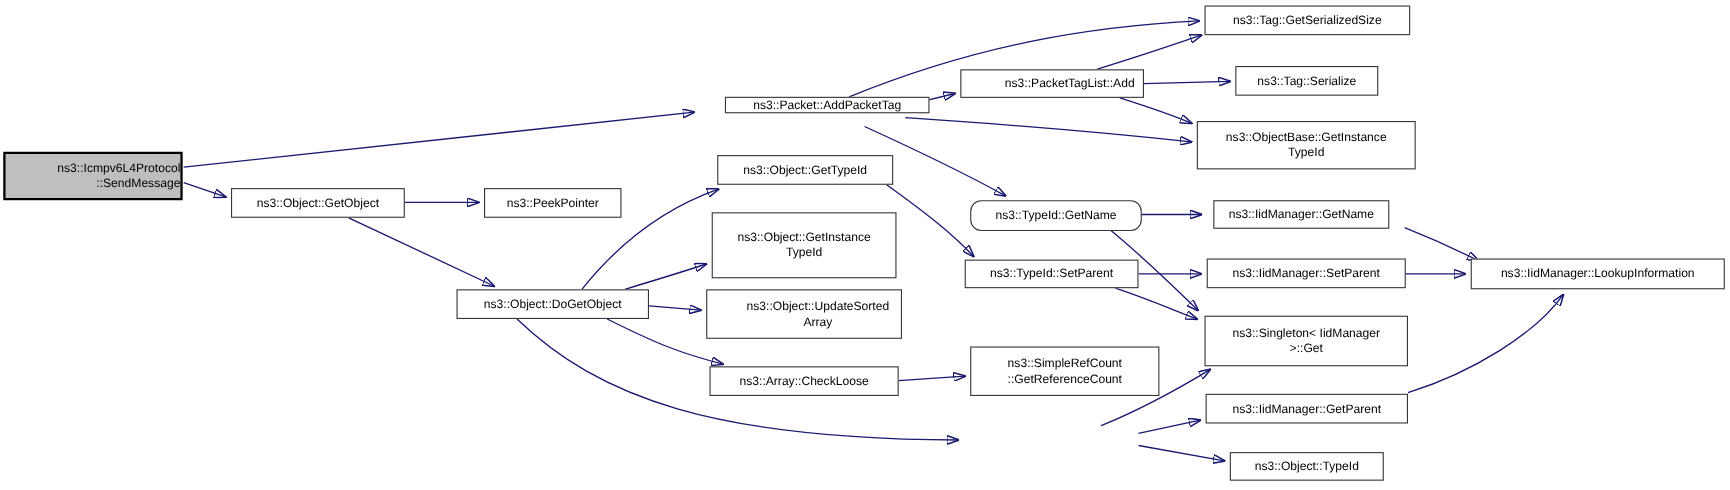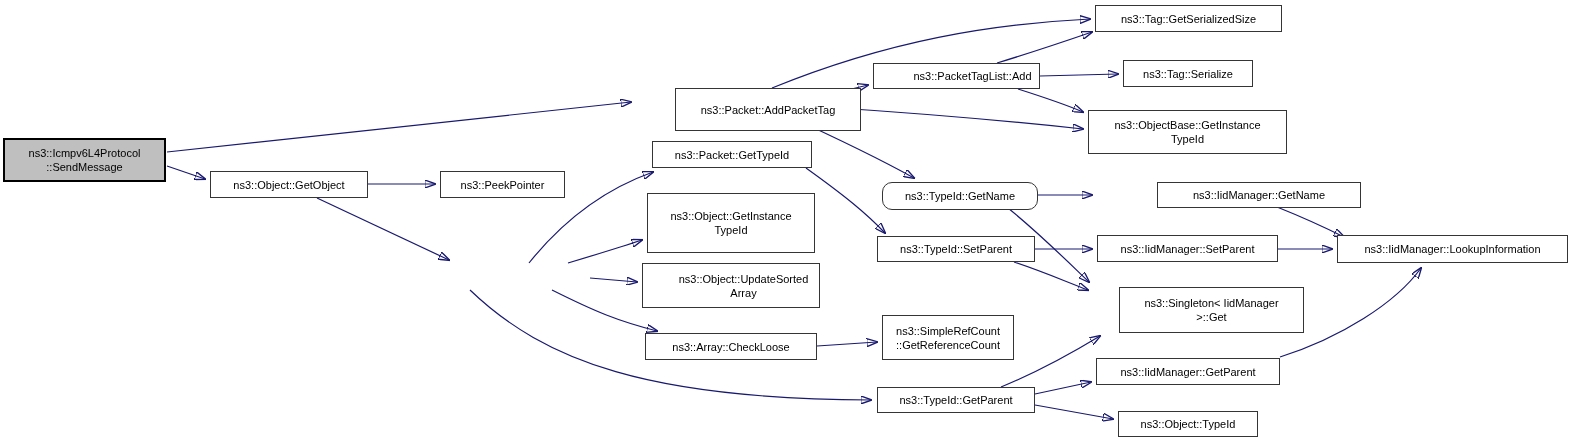--- a/index.html
+++ b/index.html
@@ -25,20 +25,21 @@
     font-size:11px;
     line-height:14px;
     color:#000000;
     white-space:nowrap;
     cursor:pointer;
   }
   .node.hl{
     background:#bfbfbf;
     border:2px solid #000000;
     cursor:default;
+    align-items:flex-end;
   }
   .node span{display:block;}
   .node span:empty{display:none;}
 </style>
 </head>
 <body>
 
 <div class="canvas">
 
   <svg class="edges" width="1573" height="445" viewBox="0 0 1573 445" xmlns="http://www.w3.org/2000/svg">
@@ -85,35 +86,39 @@
   <div class="node" style="left:210px;top:171px;width:158px;height:27px;">
     <span>ns3::Object::GetObject</span>
 
   </div>
 
   <div class="node" style="left:440px;top:171px;width:125px;height:27px;">
     <span>ns3::PeekPointer</span>
 
   </div>
 
-  <div class="node" style="left:675px;top:88px;width:186px;height:43px;">
+  <div class="node" style="left:659px;top:88px;width:186px;height:15px;">
     <span>ns3::Packet::AddPacketTag</span>
 
   </div>
 
   <div class="node" style="left:652px;top:141px;width:160px;height:27px;">
-    <span>ns3::Packet::GetTypeId</span>
+    <span>ns3::Object::GetTypeId</span>
 
   </div>
 
   <div class="node" style="left:647px;top:193px;width:168px;height:60px;">
     <span>ns3::Object::GetInstance</span>
     <span>TypeId</span>
   </div>
 
+  <div class="node" style="left:415px;top:263px;width:175px;height:27px;">
+    <span>ns3::Object::DoGetObject</span>
+
+  </div>
 
   <div class="node" style="left:642px;top:263px;width:178px;height:45px;padding-left:25px;">
     <span>ns3::Object::UpdateSorted</span>
     <span>Array</span>
   </div>
 
   <div class="node" style="left:645px;top:333px;width:172px;height:27px;">
     <span>ns3::Array::CheckLoose</span>
 
   </div>
@@ -136,54 +141,50 @@
   <div class="node" style="left:1088px;top:110px;width:199px;height:44px;">
     <span>ns3::ObjectBase::GetInstance</span>
     <span>TypeId</span>
   </div>
 
   <div class="node" style="left:882px;top:182px;width:156px;height:28px;border-radius:10px;">
     <span>ns3::TypeId::GetName</span>
 
   </div>
 
-  <div class="node" style="left:1157px;top:182px;width:204px;height:26px;">
+  <div class="node" style="left:1103px;top:182px;width:160px;height:26px;">
     <span>ns3::IidManager::GetName</span>
 
   </div>
 
   <div class="node" style="left:877px;top:236px;width:158px;height:26px;">
     <span>ns3::TypeId::SetParent</span>
 
   </div>
 
   <div class="node" style="left:1097px;top:235px;width:181px;height:27px;">
     <span>ns3::IidManager::SetParent</span>
 
   </div>
 
-  <div class="node" style="left:1095px;top:287px;width:185px;height:46px;margin-left:24px;">
+  <div class="node" style="left:1095px;top:287px;width:185px;height:46px;">
     <span>ns3::Singleton&lt; IidManager</span>
     <span>&gt;::Get</span>
   </div>
 
-  <div class="node" style="left:882px;top:315px;width:132px;height:45px;">
+  <div class="node" style="left:882px;top:315px;width:172px;height:45px;">
     <span>ns3::SimpleRefCount</span>
     <span>::GetReferenceCount</span>
   </div>
 
   <div class="node" style="left:1096px;top:358px;width:184px;height:27px;text-align:center;">
     <span>ns3::IidManager::GetParent</span>
 
   </div>
 
-  <div class="node" style="left:877px;top:387px;width:158px;height:26px;">
-    <span>ns3::TypeId::GetParent</span>
-
-  </div>
 
   <div class="node" style="left:1118px;top:411px;width:140px;height:26px;">
     <span>ns3::Object::TypeId</span>
 
   </div>
 
   <div class="node" style="left:1337px;top:235px;width:231px;height:28px;">
     <span>ns3::IidManager::LookupInformation</span>
 
   </div>

